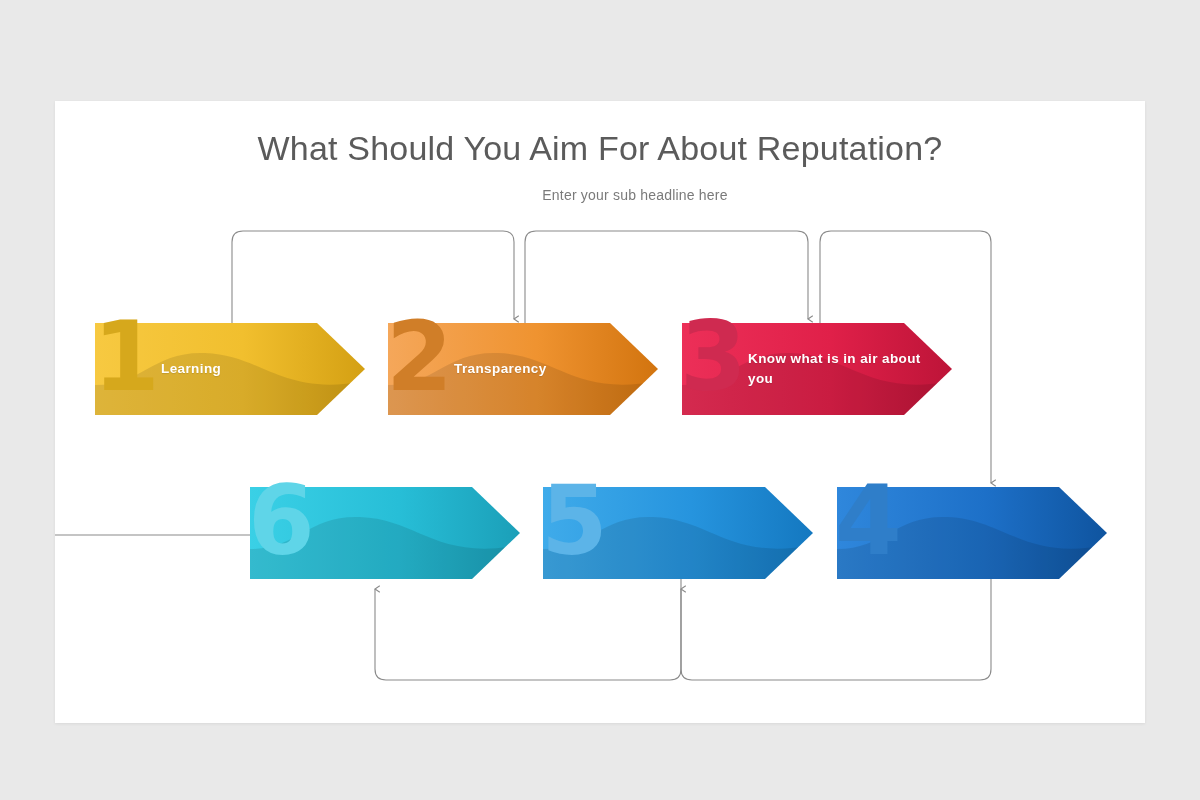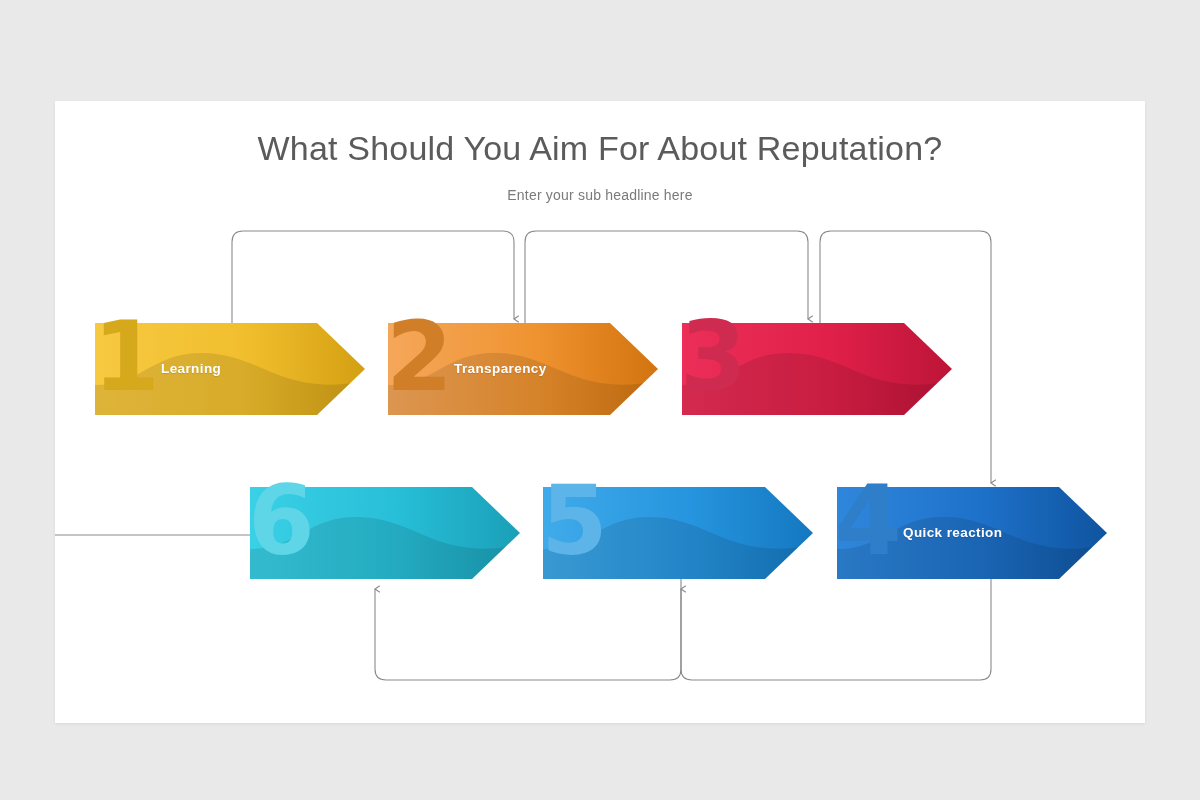--- a/index.html
+++ b/index.html
@@ -47,20 +47,21 @@
   #subtitle {
     position: absolute;
     left: 0;
     top: 86px;
     width: 1090px;
     text-align: center;
     font-size: 14px;
     font-weight: 400;
     color: #7a7a7a;
     letter-spacing: 0.2px;
+    padding-left: 35px;
   }
 
   
   #connectors {
     position: absolute;
     left: 0;
     top: 0;
     width: 1090px;
     height: 622px;
     pointer-events: none;
@@ -202,20 +203,21 @@
           <clipPath id="c3">
             <path d="M0,0 L222,0 L270,46 L222,92 L0,92 Z"></path>
           </clipPath>
         </defs>
         <path d="M0,0 L222,0 L270,46 L222,92 L0,92 Z" fill="url(#g3)"></path>
         <g clip-path="url(#c3)">
           <path d="M0,92 L0,62 C48,62 58,28 110,30 C168,32 186,74 270,58 L270,92 Z" fill="#000000" opacity="0.10"></path>
         </g>
       </svg>
       <div class="numeral" style="color:#cf2a50;">3</div>
+      <div class="label">Know what is in air about you</div>
     </div>
 
     <div class="arrow row-bot" style="left:195px;">
       <svg class="body" viewBox="0 0 270 92" width="270" height="92">
         <defs>
           <linearGradient id="g6" x1="0" y1="0" x2="1" y2="0">
             <stop offset="0" stop-color="#3ad0e6"></stop>
             <stop offset="0.55" stop-color="#27bed7"></stop>
             <stop offset="1" stop-color="#1b9fb8"></stop>
           </linearGradient>
@@ -262,17 +264,16 @@
           <clipPath id="c4">
             <path d="M0,0 L222,0 L270,46 L222,92 L0,92 Z"></path>
           </clipPath>
         </defs>
         <path d="M0,0 L222,0 L270,46 L222,92 L0,92 Z" fill="url(#g4)"></path>
         <g clip-path="url(#c4)">
           <path d="M0,92 L0,62 C48,62 58,28 110,30 C168,32 186,74 270,58 L270,92 Z" fill="#000000" opacity="0.10"></path>
         </g>
       </svg>
       <div class="numeral" style="color:#2f7ec9;">4</div>
-      <div class="label">Quick reaction</div>
     </div>
 
   </div>
 </div>
 
 </body></html>

